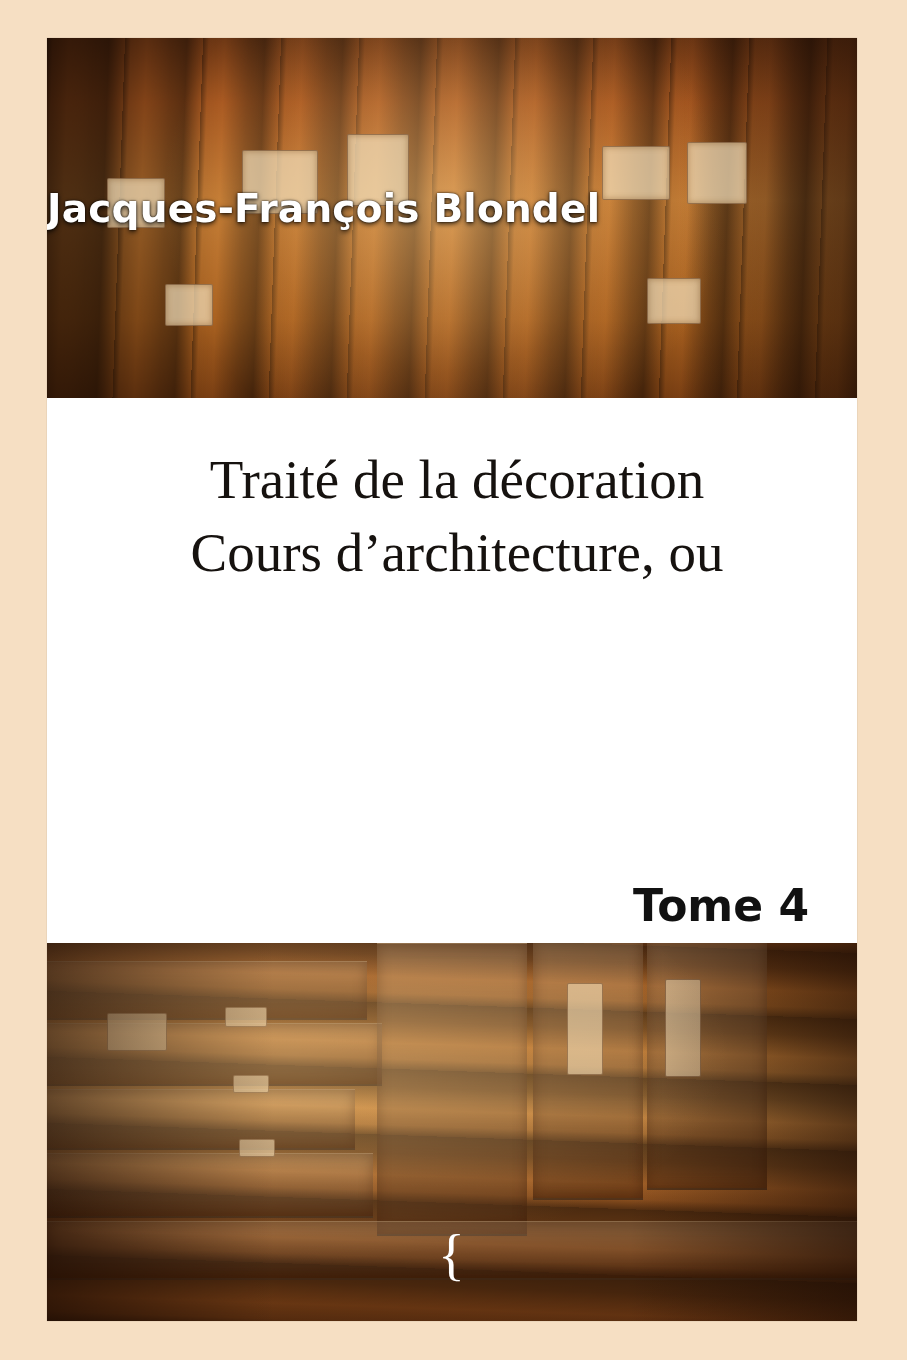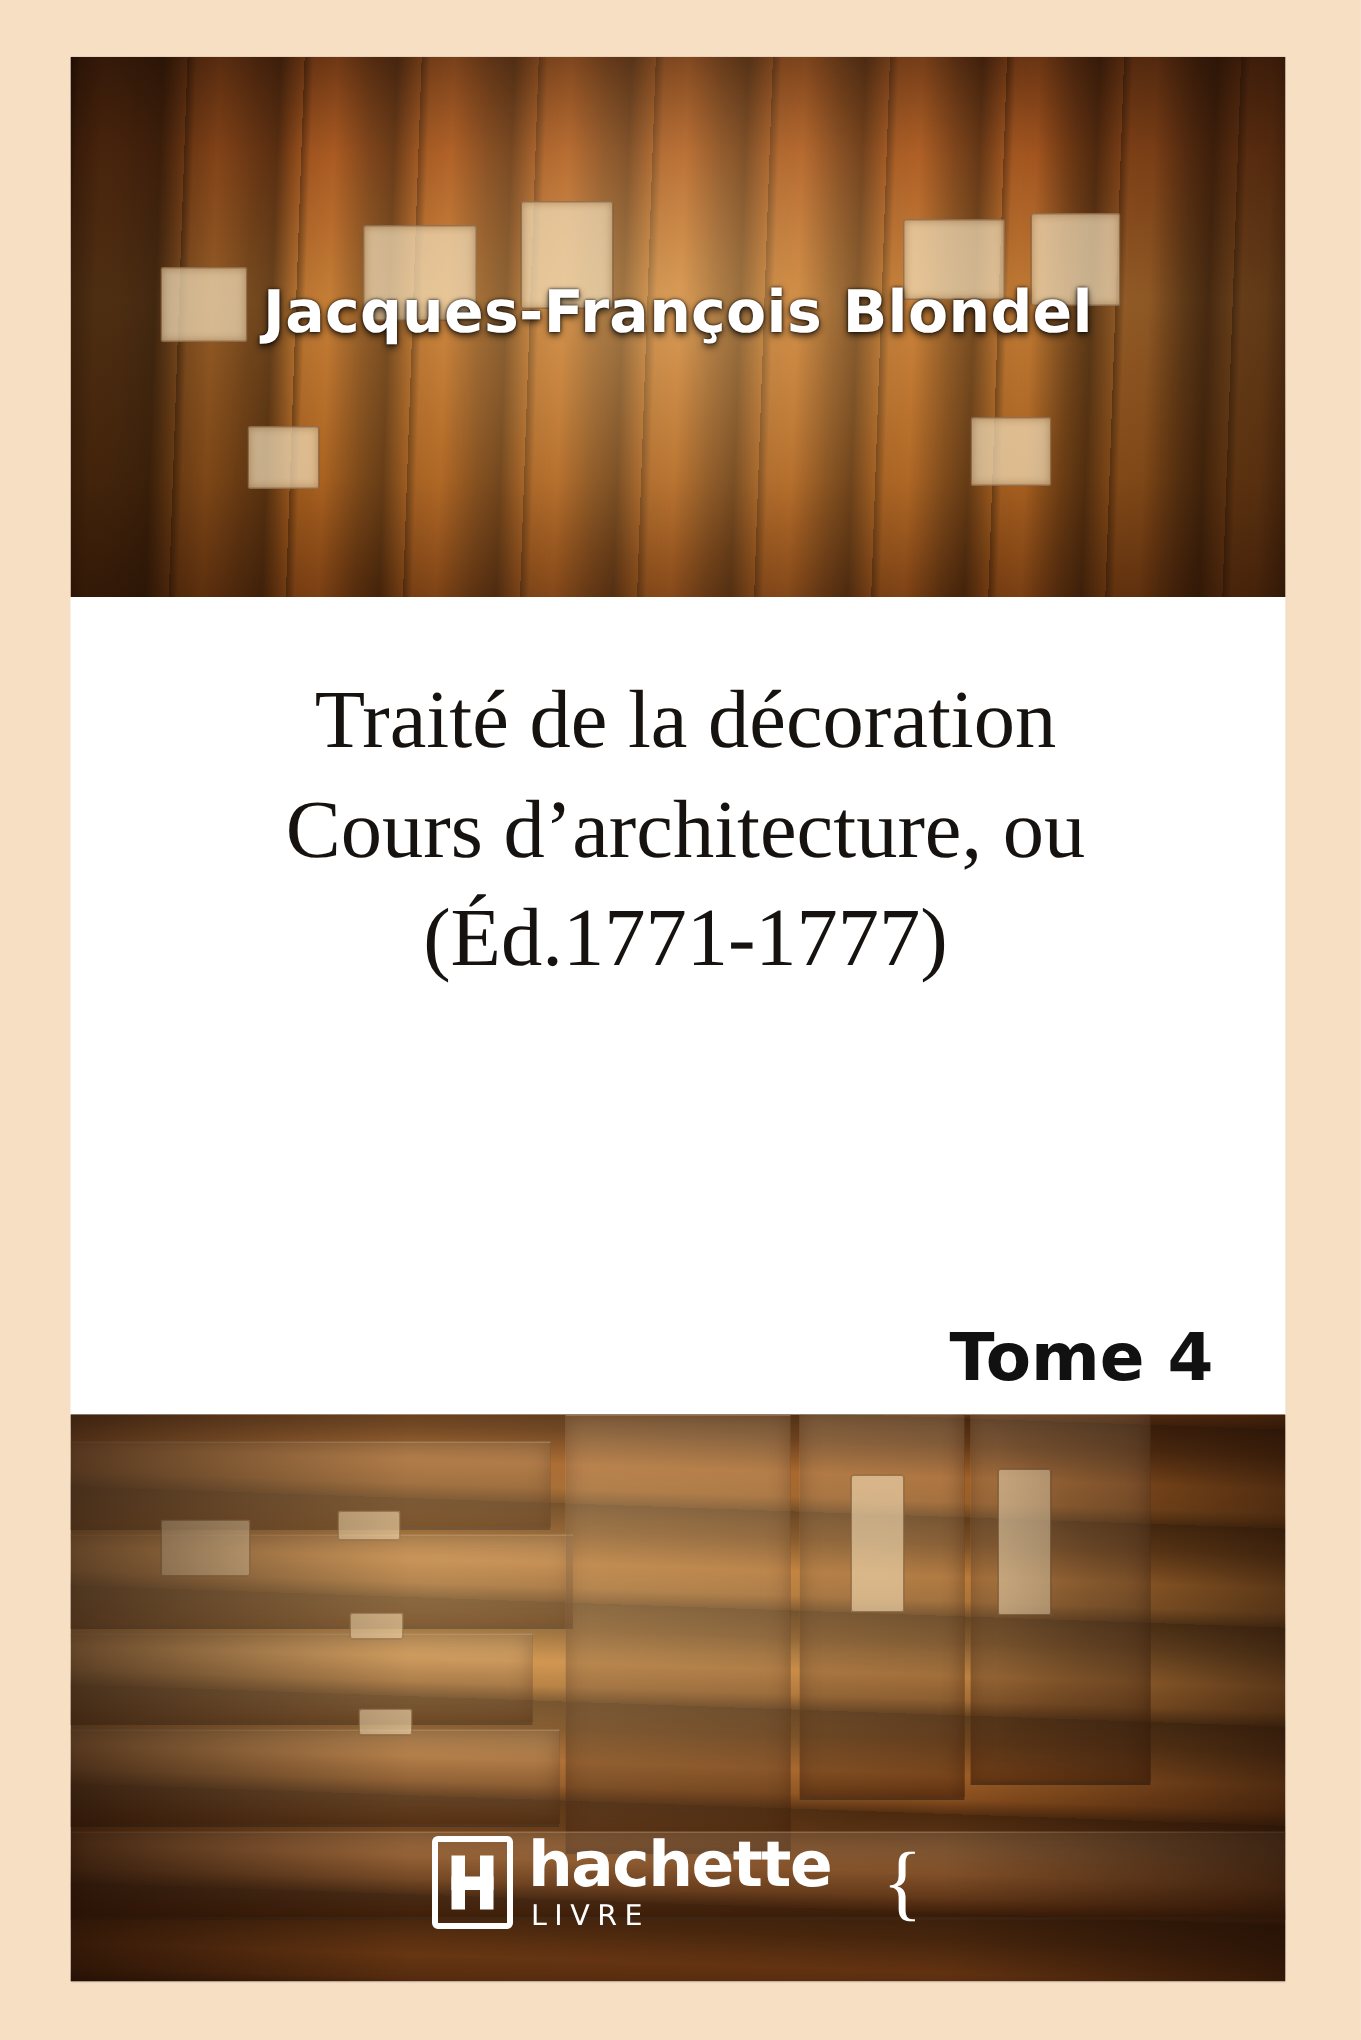--- a/index.html
+++ b/index.html
@@ -87,21 +87,21 @@
     border-radius: 2px;
     box-shadow: inset 0 0 6px rgba(120,70,25,0.45);
   }
 
   
   .author {
     position: absolute;
     left: 0;
     right: 0;
     top: 148px;
-    text-align: center;
+    text-align: left;
     color: #ffffff;
     font-family: "DejaVu Sans", sans-serif;
     font-weight: bold;
     font-size: 39px;
     letter-spacing: 0.2px;
     text-shadow: 0 2px 5px rgba(0,0,0,0.75), 0 0 2px rgba(0,0,0,0.9);
     white-space: nowrap;
   }
 
   
@@ -278,21 +278,20 @@
       <div class="spine-label" style="left:118px; top:246px; width:46px; height:40px;"></div>
       <div class="spine-label" style="left:600px; top:240px; width:52px; height:44px;"></div>
 
       <div class="author">Jacques-François Blondel</div>
     </div>
 
     <div class="white-area">
       <div class="title">
         <div>Traité de la décoration</div>
         <div>Cours d’architecture, ou</div>
-        <div>(Éd.1771-1777)</div>
       </div>
       <div class="volume">Tome 4</div>
     </div>
 
     <div class="band-bottom">
       <div class="book-block" style="left:-10px; top:18px; width:330px; height:56px;"></div>
       <div class="book-block" style="left:-10px; top:80px; width:345px; height:60px;"></div>
       <div class="book-block" style="left:-10px; top:146px; width:318px; height:58px;"></div>
       <div class="book-block" style="left:-10px; top:210px; width:336px; height:62px;"></div>
       <div class="book-block" style="left:330px; top:0px; width:150px; height:290px;"></div>
@@ -303,29 +302,20 @@
       <div class="tiny-label" style="left:178px; top:64px; width:40px; height:18px;"></div>
       <div class="tiny-label" style="left:186px; top:132px; width:34px; height:16px;"></div>
       <div class="tiny-label" style="left:192px; top:196px; width:34px; height:16px;"></div>
       <div class="tiny-label" style="left:60px; top:70px; width:58px; height:36px;"></div>
       <div class="tiny-label" style="left:520px; top:40px; width:34px; height:90px;"></div>
       <div class="tiny-label" style="left:618px; top:36px; width:34px; height:96px;"></div>
 
       <div class="stack-shadow"></div>
 
       <div class="logos">
-        <div class="hachette">
-          <div class="h-box">
-            <div class="h-bar"></div>
-          </div>
-          <div class="h-text">
-            <span class="h-main">hachette</span>
-            <span class="h-sub">LIVRE</span>
-          </div>
-        </div>
 
         <div class="bnf">
           <span class="brace">{</span>
         </div>
       </div>
     </div>
 
   </div>
 </div>
 

